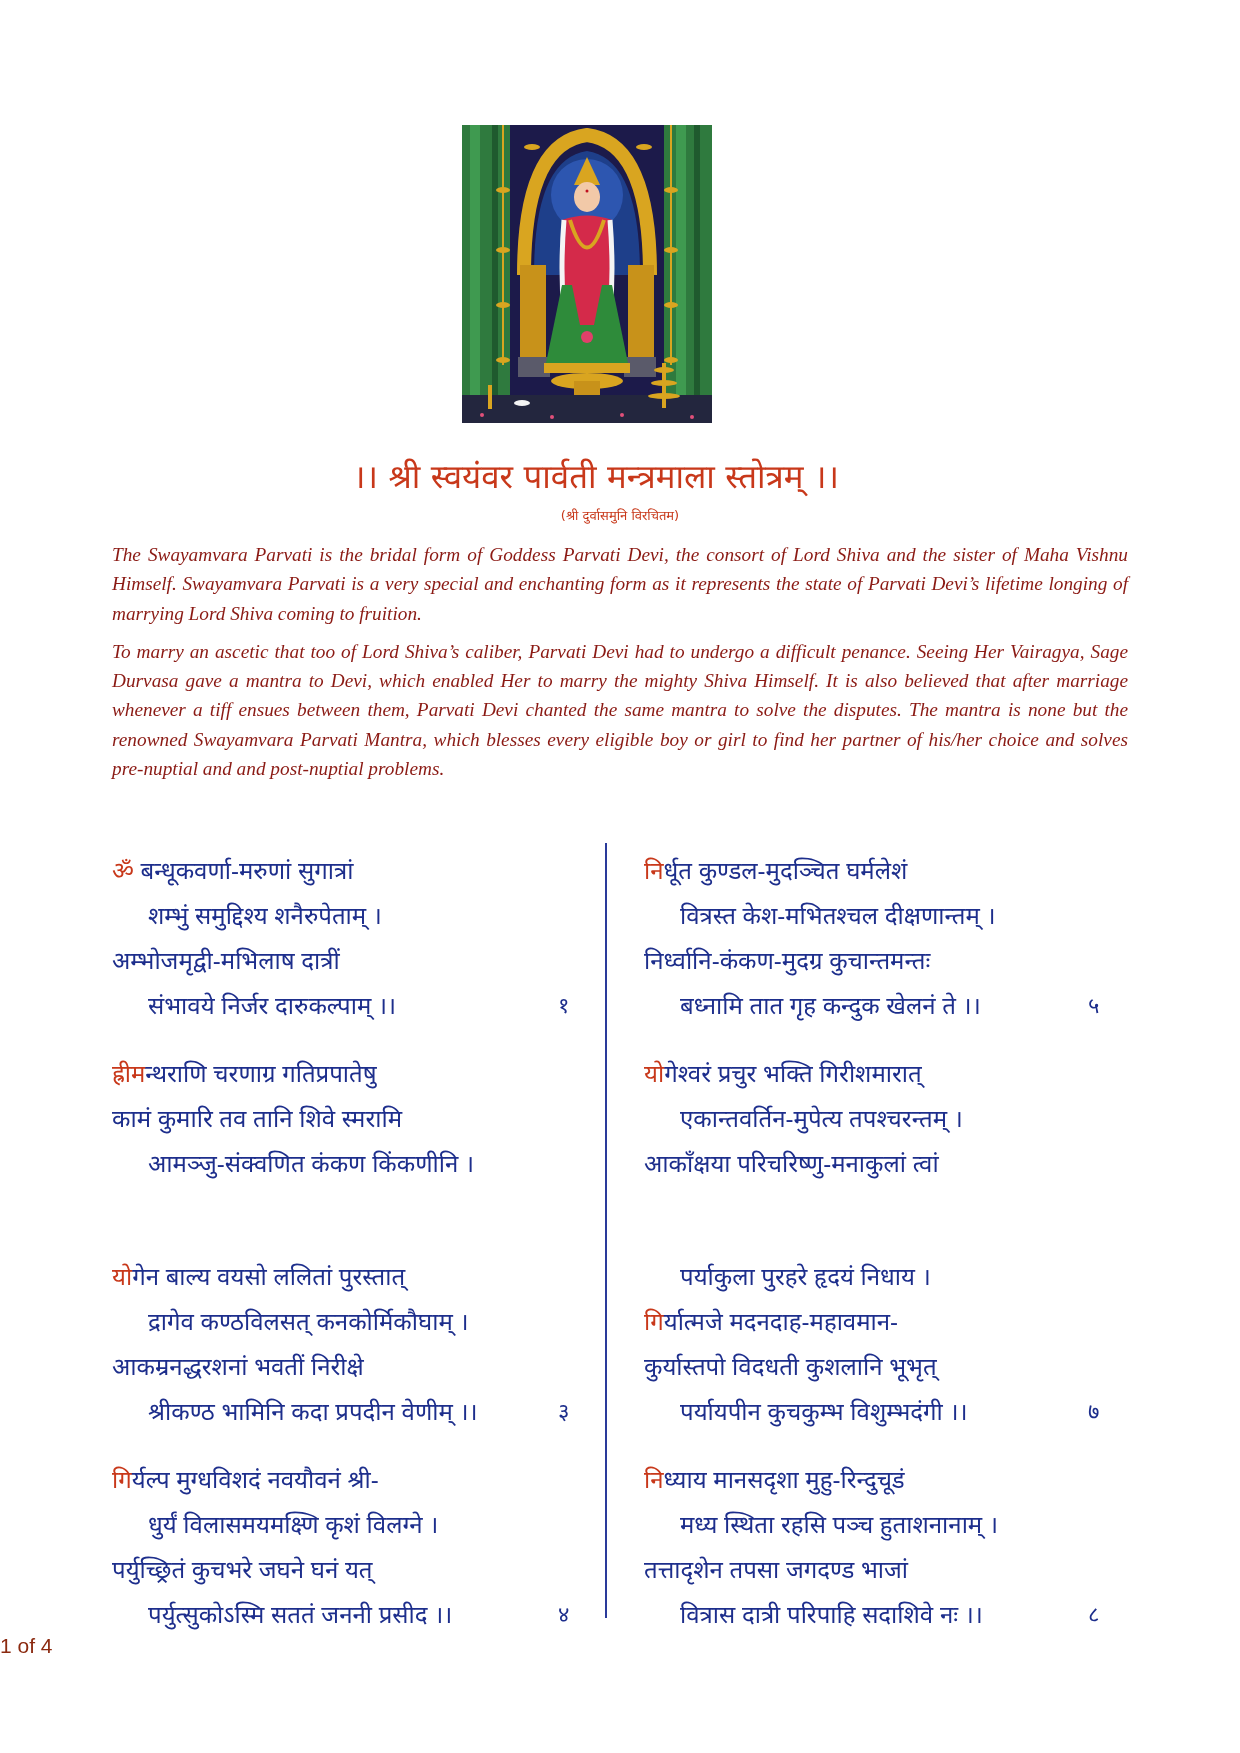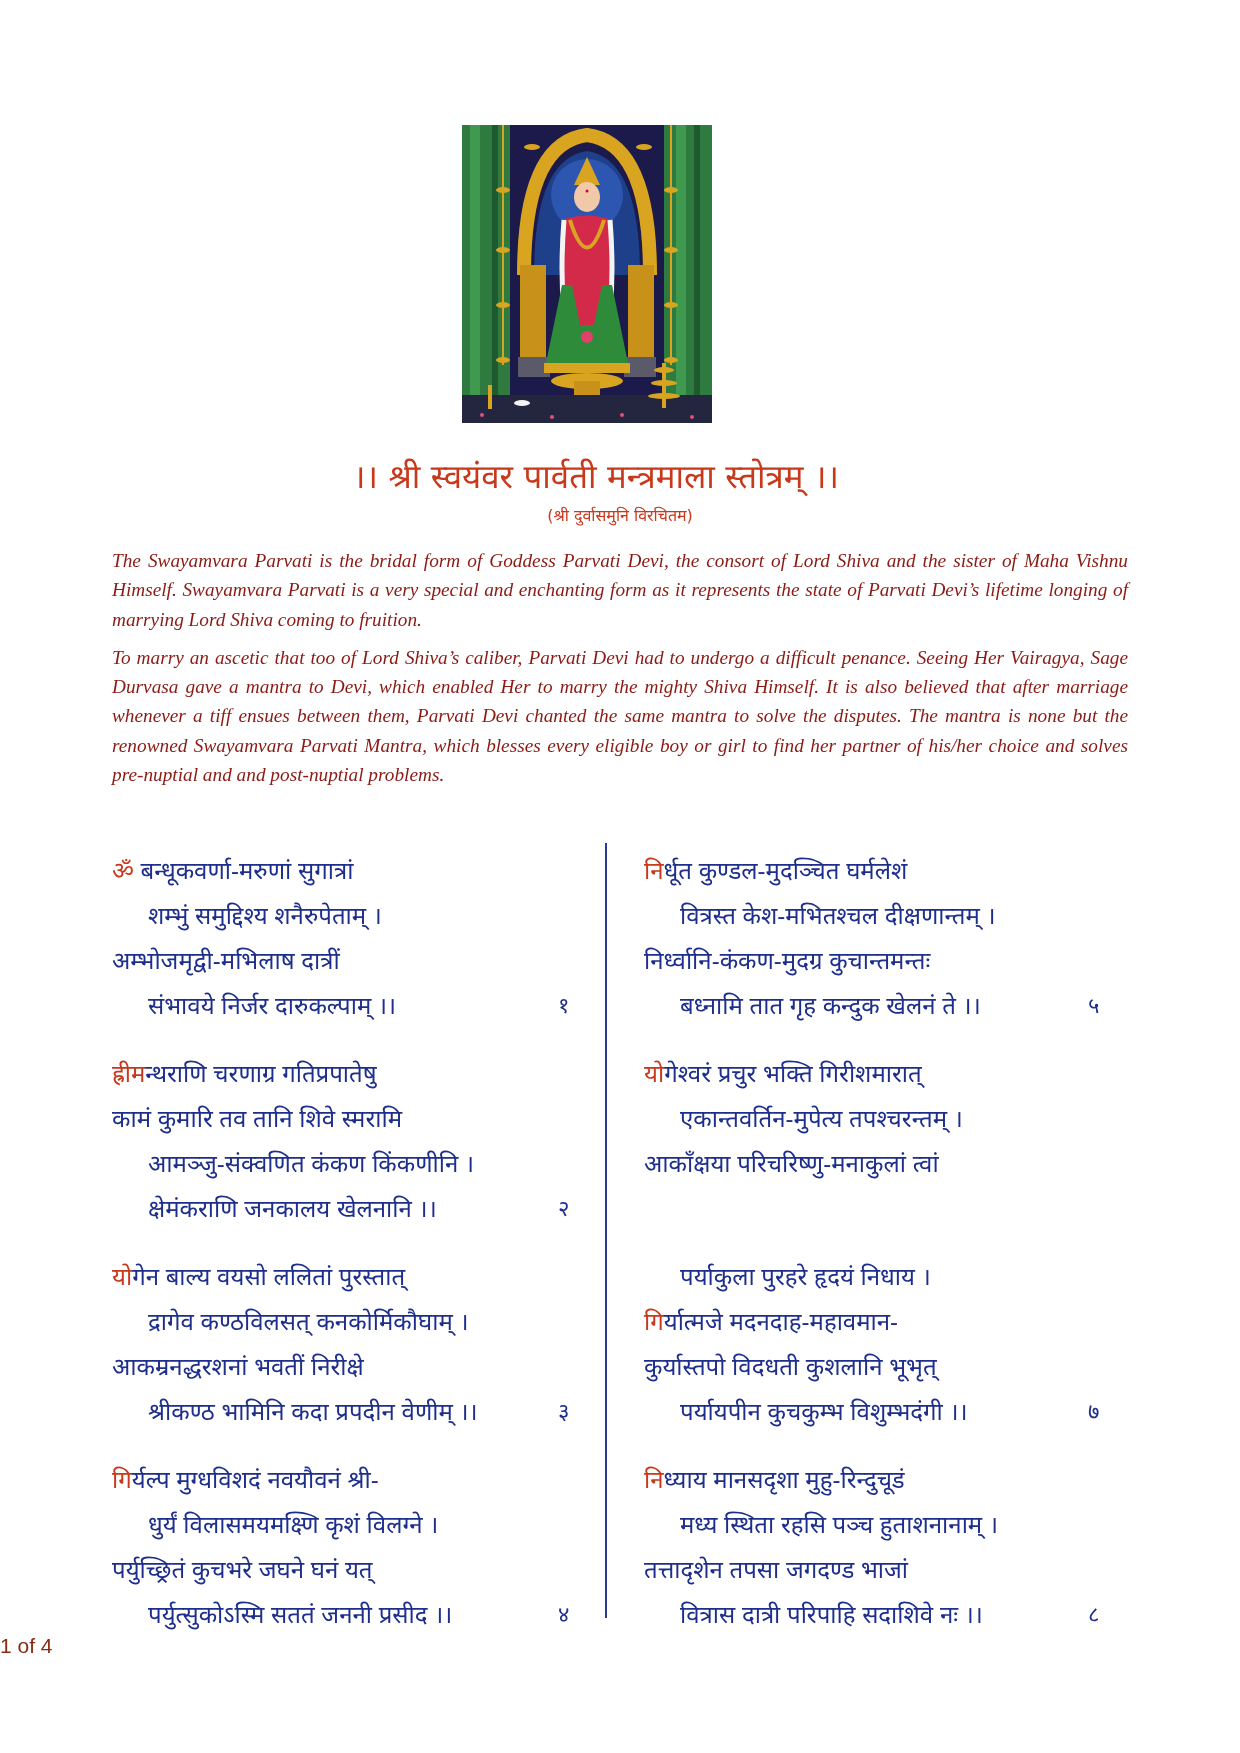--- a/index.html
+++ b/index.html
@@ -35,36 +35,36 @@
     line-height: 44px;
     font-family: "DejaVu Sans", sans-serif;
   }
   .subtitle {
     position: absolute;
     left: 0;
     top: 502px;
     width: 1240px;
     text-align: center;
     color: #c8381a;
-    font-size: 16px;
+    font-size: 13px;
     line-height: 28px;
   }
   .intro {
     position: absolute;
     left: 112px;
     top: 540px;
     width: 1016px;
     color: #8b1a14;
     font-family: "Liberation Serif", "DejaVu Serif", serif;
     font-style: italic;
     font-size: 19.3px;
     line-height: 29.3px;
     text-align: justify;
   }
-  .intro p { margin: 6px 0 9px 0; }
+  .intro p { margin: 0 0 9px 0; }
 
   .column {
     position: absolute;
     top: 848px;
     width: 500px;
   }
   .col-left  { left: 112px; }
   .col-right { left: 644px; width: 470px; }
 
   .verse {
@@ -203,21 +203,20 @@
   <div class="verse">
     <div class="line"><span class="hl">ॐ </span><span>बन्धूकवर्णा-मरुणां सुगात्रां</span></div>
     <div class="line indent">शम्भुं समुद्दिश्य शनैरुपेताम् ।</div>
     <div class="line">अम्भोजमृद्वी-मभिलाष दात्रीं</div>
     <div class="line indent"><span>संभावये निर्जर दारुकल्पाम् ।।</span><span class="verse-num">१</span></div>
   </div>
   <div class="verse">
     <div class="line"><span class="hl">ह्रीम</span><span>न्थराणि चरणाग्र गतिप्रपातेषु</span></div>
     <div class="line">कामं कुमारि तव तानि शिवे स्मरामि</div>
     <div class="line indent">आमञ्जु-संक्वणित कंकण किंकणीनि ।</div>
-    <div class="line indent"><span>क्षेमंकराणि जनकालय खेलनानि ।।</span><span class="verse-num">२</span></div>
   </div>
   <div class="verse">
     <div class="line"><span class="hl">यो</span><span>गेन बाल्य वयसो ललितां पुरस्तात्</span></div>
     <div class="line indent">द्रागेव कण्ठविलसत् कनकोर्मिकौघाम् ।</div>
     <div class="line">आकम्रनद्धरशनां भवतीं निरीक्षे</div>
     <div class="line indent"><span>श्रीकण्ठ भामिनि कदा प्रपदीन वेणीम् ।।</span><span class="verse-num">३</span></div>
   </div>
   <div class="verse">
     <div class="line"><span class="hl">गि</span><span>र्यल्प मुग्धविशदं नवयौवनं श्री-</span></div>
     <div class="line indent">धुर्यं विलासमयमक्ष्णि कृशं विलग्ने ।</div>

